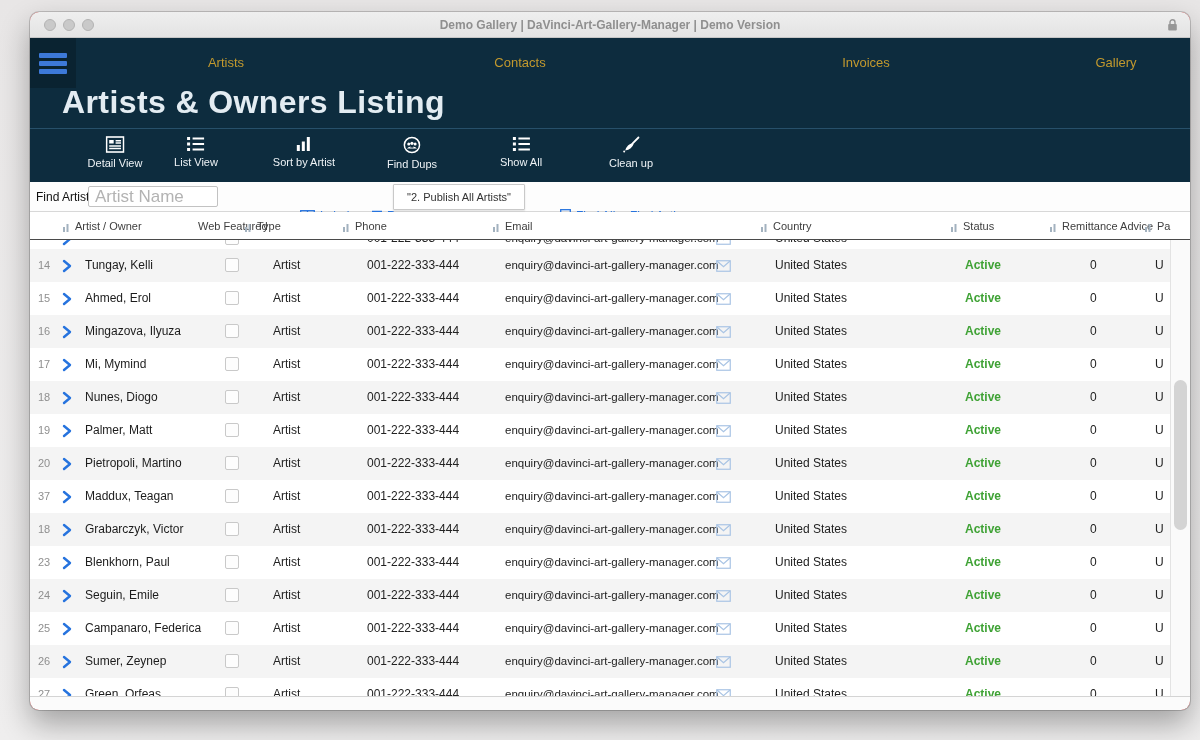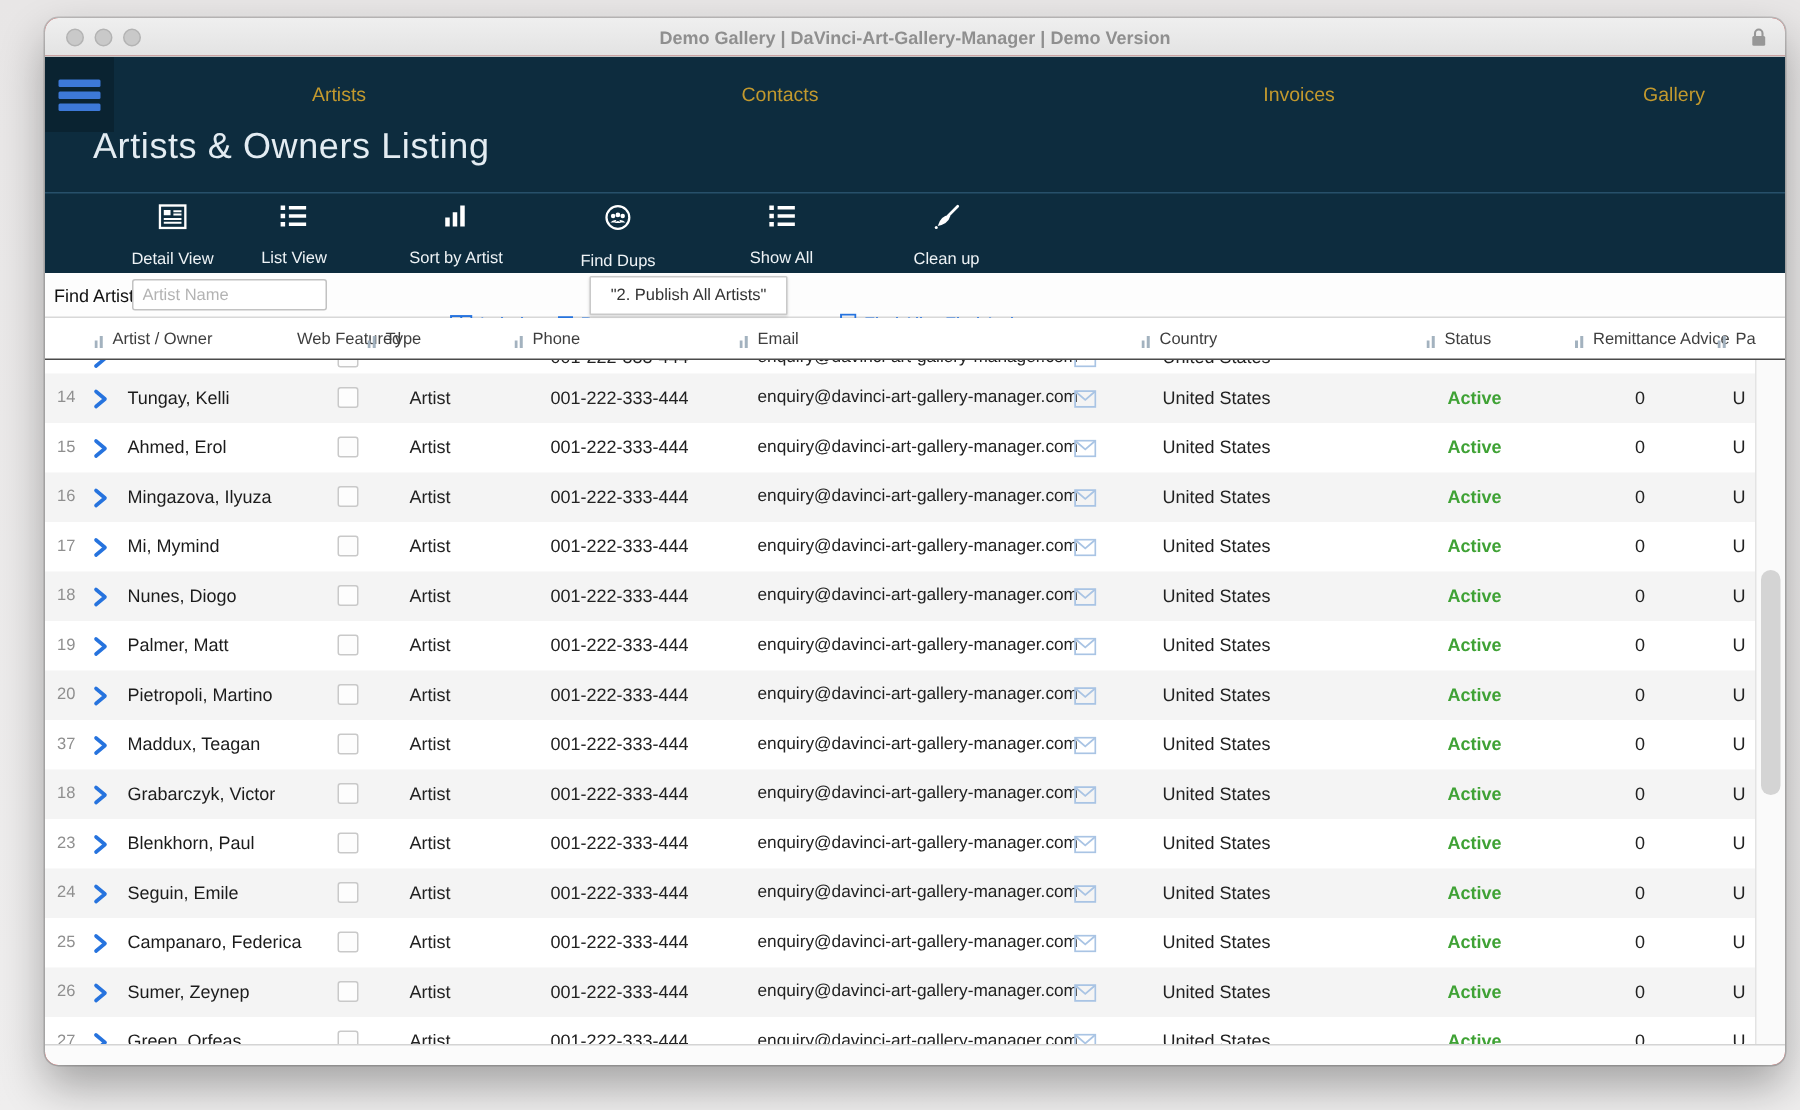--- a/index.html
+++ b/index.html
@@ -37,41 +37,41 @@
   }
   .hamburger i { display:block; width:28px; height:5px; background:#3d79d8; border-radius:1px; }
   .nav-item {
     position:absolute; top:0; height:50px; line-height:50px;
     transform:translateX(-50%); color:#c2992e; font-size:13px; cursor:pointer;
     white-space:nowrap;
   }
   .pagetitle-bar { height:40px; background:#0d2c3e; position:relative; }
   .pagetitle {
     position:absolute; left:32px; top:-4px; color:#e3ecf2;
-    font-size:24px; font-weight:400; letter-spacing:.4px; white-space:nowrap;
+    font-size:32px; font-weight:700; letter-spacing:.4px; white-space:nowrap;
   }
   .toolbar {
     position:relative; height:54px; background:#0d2c3e;
     border-top:1px solid #27506a;
   }
   .tool-btn {
     position:absolute; top:7px; transform:translateX(-50%);
-    display:flex; flex-direction:column; align-items:center; gap:14px;
+    display:flex; flex-direction:column; align-items:center; gap:4px;
     color:#eef3f6; font-size:11px; cursor:pointer; white-space:nowrap;
   }
   .tool-btn svg { display:block; }
   
   .findbar {
     position:relative; height:30px; background:#fdfdfd; border-bottom:1px solid #d8d8d8;
     font-size:12px;
   }
   .fb-label { position:absolute; left:6px; top:0; line-height:30px; color:#111; }
   .fb-input {
     position:absolute; left:58px; top:4px; width:130px; height:21px;
-    border:1px solid #c2c2c2; border-radius:2px; padding:0 6px; font-size:11px;
+    border:1px solid #c2c2c2; border-radius:2px; padding:0 6px; font-size:17px;
     font-family:"Liberation Sans", sans-serif; color:#333; background:#fff;
   }
   .fb-input::placeholder { color:#b3b3b3; }
   .fb-link {
     position:absolute; top:0; line-height:30px; color:#2673de; cursor:pointer;
     display:flex; align-items:center; gap:5px; white-space:nowrap;margin-top:19px;
   }
   .publish-box {
     position:absolute; left:363px; top:2px; width:132px; height:26px;
     background:#fff; border:1px solid #c9c9c9; border-radius:1px;

